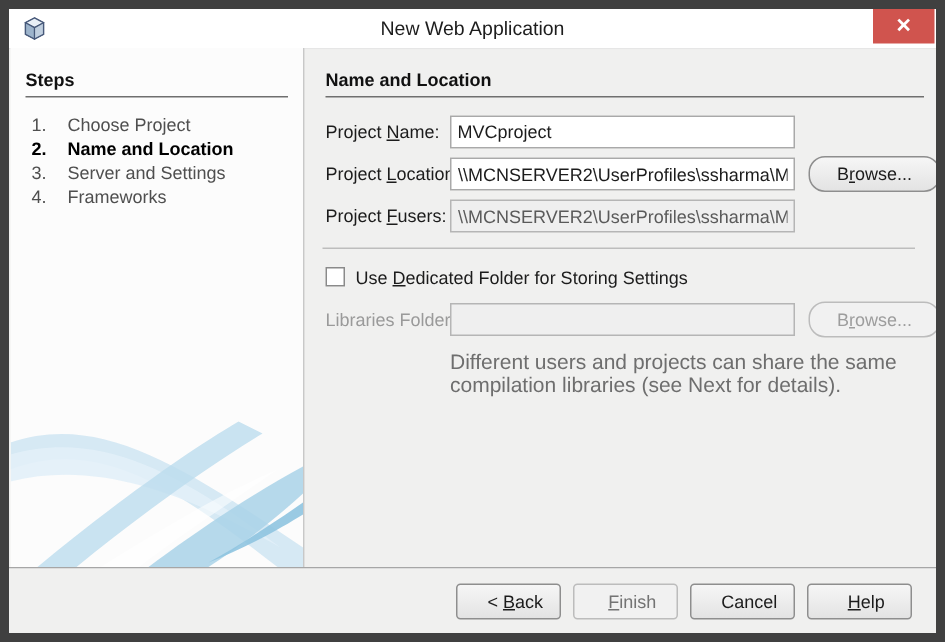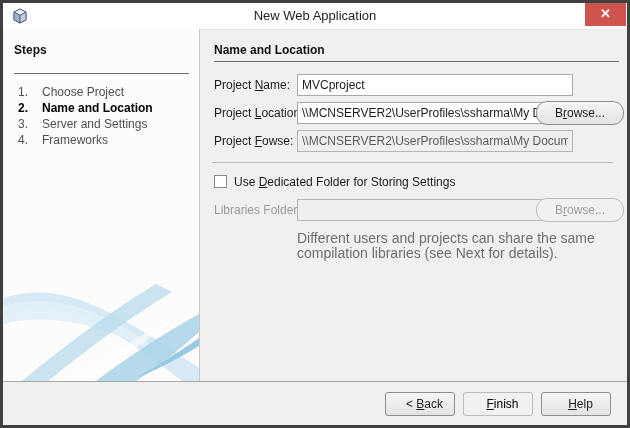--- a/index.html
+++ b/index.html
@@ -1,18 +1,18 @@
 <!DOCTYPE html>
 <html><head>
 <meta charset="utf-8">
 <style>
   html,body{margin:0;padding:0;background:#d7d7d7;font-family:"Liberation Sans",sans-serif;}
   .dialog{
     position:relative;width:630px;height:428px;background:#f0f0ef;
-    border:3px solid #404040;box-sizing:border-box;overflow:hidden;
+    border:6px solid #404040;box-sizing:border-box;overflow:hidden;
   }
   
   .titlebar{
     position:absolute;left:0;top:0;right:0;height:26px;background:#ffffff;
     border-bottom:1px solid #e6e6e6;
   }
   .title-icon{position:absolute;left:9px;top:5px;width:16px;height:16px;}
   .title-text{
     position:absolute;left:0;right:0;top:0;height:26px;line-height:26px;
     text-align:center;font-size:13px;color:#1d1d1d;
@@ -23,21 +23,21 @@
     cursor:default;
   }
   
   .content{position:absolute;left:0;top:26px;right:0;bottom:44px;}
   .steps-panel{
     position:absolute;left:1px;top:0;width:196px;bottom:0;background:#fcfcfc;
     border-right:1px solid #c8c8c8;box-sizing:border-box;overflow:hidden;
   }
   .steps-header{
     margin:14px 10px 0 10px;font-size:12px;font-weight:bold;color:#111;
-    padding-bottom:16px;border-bottom:1px solid #6f6f6f;
+    padding-bottom:4px;border-bottom:1px solid #6f6f6f;
   }
   .steps-list{margin-top:10px;}
   .step-row{display:flex;font-size:12px;color:#4f4f4f;line-height:16px;}
   .step-num{width:22px;text-align:left;padding-left:14px;flex:none;}
   .step-label{padding-left:2px;}
   .step-row.active{font-weight:bold;color:#000;}
   .swoosh{position:absolute;left:0;bottom:0;width:195px;height:105px;}
 
   .main-panel{position:absolute;left:197px;top:0;right:0;bottom:0;}
   .main-header{
@@ -45,21 +45,21 @@
     padding-bottom:4px;border-bottom:1px solid #6f6f6f;
   }
   
   .form{position:relative;margin-top:10px;}
   .row{position:relative;height:28px;}
   .row-label{
     position:absolute;left:14px;top:6px;font-size:12px;color:#1c1c1c;white-space:nowrap;
   }
   .mn{text-decoration:underline;}
   .txt-field{
-    position:absolute;left:97px;top:2px;width:276px;height:22px;box-sizing:border-box;
+    position:absolute;left:97px;top:2px;width:230px;height:22px;box-sizing:border-box;
     border:1px solid #a9a9a9;background:#ffffff;font-family:"Liberation Sans",sans-serif;
     font-size:12px;padding:0 4px;color:#1c1c1c;
   }
   .txt-field:disabled,.txt-field.disabled{background:#efefef;color:#5a5a5a;border-color:#b5b5b5;}
   .browse-btn{
     position:absolute;left:336px;top:1px;width:88px;height:24px;box-sizing:border-box;
     border:1px solid #8e8e8e;border-radius:11px;background:linear-gradient(#f6f6f6,#e3e3e3);
     font-family:"Liberation Sans",sans-serif;font-size:12px;color:#1c1c1c;
   }
   .browse-btn:disabled{color:#9d9d9d;background:#f1f1f1;border-color:#bcbcbc;}
@@ -84,21 +84,21 @@
   }
   .wbtn{
     width:70px;height:24px;margin-right:8px;box-sizing:border-box;
     border:1px solid #8e8e8e;border-radius:3px;background:linear-gradient(#f6f6f6,#e3e3e3);
     font-family:"Liberation Sans",sans-serif;font-size:12px;color:#1c1c1c;padding-left:15px;
   }
   .wbtn.default{
     border-color:#5e9bd5;background:linear-gradient(#f5fafe,#e4effa);
     box-shadow:0 0 0 2px #d4e9f9 inset;
   }
-  .wbtn:disabled{color:#000000;background:#f1f1f1;border-color:#bcbcbc;}
+  .wbtn:disabled{color:#737373;background:#f1f1f1;border-color:#bcbcbc;}
 </style>
 </head>
 <body>
 
 <div class="dialog">
 
   <div class="titlebar">
     <svg class="title-icon" viewBox="0 0 16 16">
       <polygon points="8,1 14,4.2 14,11.8 8,15 2,11.8 2,4.2" fill="#cdd9e6" stroke="#47597a" stroke-width="1"></polygon>
       <polygon points="8,1 14,4.2 8,7.4 2,4.2" fill="#e9f0f7" stroke="#47597a" stroke-width="0.8"></polygon>
@@ -151,21 +151,21 @@
           <input class="txt-field" type="text" value="MVCproject" style="">
         </div>
 
         <div class="row">
           <span class="row-label"><span>Project </span><span class="mn">L</span><span>ocation:</span></span>
           <input class="txt-field" type="text" value="\\MCNSERVER2\UserProfiles\ssharma\My Docume" style="">
           <button class="browse-btn"><span>B</span><span class="mn">r</span><span>owse...</span></button>
         </div>
 
         <div class="row">
-          <span class="row-label"><span>Project </span><span class="mn">F</span><span>owse:</span></span>
+          <span class="row-label"><span>Project </span><span class="mn">F</span><span>users:</span></span>
           <input class="txt-field" type="text" disabled="" value="\\MCNSERVER2\UserProfiles\ssharma\My Docume" style="">
         </div>
 
         <div class="hsep"></div>
 
         <div class="cb-row">
           <span class="cb-box"></span>
           <span class="cb-label"><span>Use </span><span class="mn">D</span><span>edicated Folder for Storing Settings</span></span>
         </div>
 
@@ -180,15 +180,16 @@
           <div>compilation libraries (see Next for details).</div>
         </div>
       </div>
     </div>
   </div>
 
   <div class="btn-sep"></div>
   <div class="btnbar">
     <button class="wbtn"><span>&lt; </span><span class="mn">B</span><span>ack</span></button>
     <button class="wbtn" disabled=""><span class="mn">F</span><span>inish</span></button>
+    <button class="wbtn"><span>Cancel</span></button>
     <button class="wbtn"><span class="mn">H</span><span>elp</span></button>
   </div>
 </div>
 
 </body></html>

